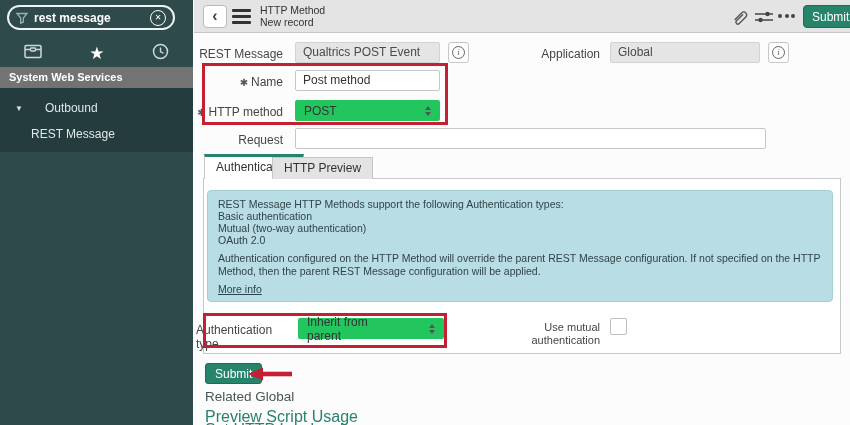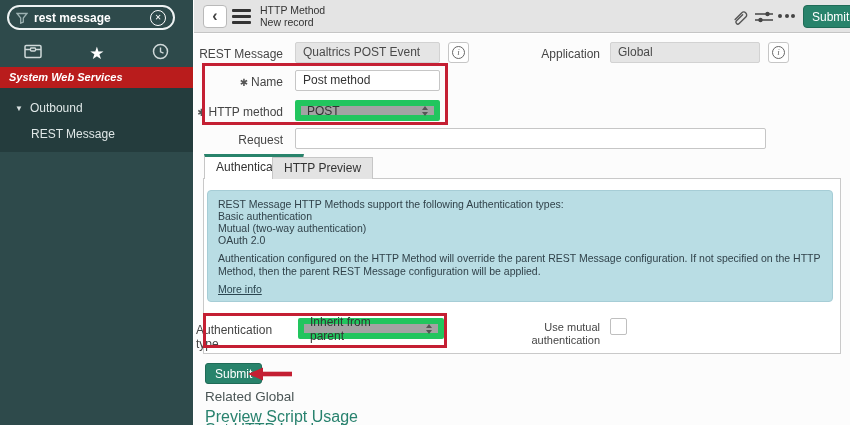--- a/index.html
+++ b/index.html
@@ -12,26 +12,26 @@
     border:2px solid #eef3f3; border-radius:14px; display:flex; align-items:center;
     padding:0 7px; gap:6px; }
   .search-text { color:#fff; font-weight:bold; font-size:12px; flex:1; }
   .clear-btn { width:16px; height:16px; border:1.5px solid #fff; border-radius:50%;
     color:#fff; font-size:8px; line-height:13px; text-align:center; }
   .clear-btn::after { content:"✕"; }
   .sidebar-icons { position:absolute; top:42px; left:0; width:100%; height:22px;
     display:flex; justify-content:space-around; align-items:center; }
   .star-glyph { color:#fff; font-size:17px; line-height:17px; }
   .star-glyph::after { content:"★"; }
-  .nav-header { position:absolute; top:67px; width:100%; height:21px; background:#b91c1c;
-    color:#fff; font-size:11px; font-weight:bold; line-height:21px; padding-left:9px;font-style:italic; }
+  .nav-header { position:absolute; top:67px; width:100%; height:21px; background:#737373;
+    color:#fff; font-size:11px; font-weight:bold; line-height:21px; padding-left:9px; }
   .nav-items { position:absolute; top:88px; width:100%; height:64px; background:#243c3d; }
   .nav-row { position:absolute; left:0; width:100%; height:20px; color:#dfe7e7;
     font-size:12px; line-height:20px; display:flex; align-items:center; }
-  .nav-row.outbound { top:10px; padding-left:15px; gap:7px; }
+  .nav-row.outbound { top:10px; padding-left:15px; gap:22px; }
   .nav-row.restmsg  { top:36px; padding-left:31px; }
   .caret::after { content:"▼"; font-size:8px; color:#d8e0e0; }
 
   
   .main-header { position:absolute; left:194px; top:0; width:656px; height:33px;
     background:#e4e4e4; border-bottom:1px solid #c5c5c5; }
   .back-btn { position:absolute; left:9px; top:5px; width:24px; height:23px; background:#fff;
     border:1px solid #b9b9b9; border-radius:4px; color:#444; font-size:16px; font-weight:bold;
     text-align:center; line-height:20px; }
   .back-btn::after { content:"‹"; }
@@ -53,21 +53,21 @@
   .inp { position:absolute; height:21px; font-size:12px; color:#333; padding:0 7px;
     line-height:19px; border-radius:2px; }
   .inp.ro { background:#e5e5e5; border:1px solid #d2d2d2; color:#4a4a4a; }
   .inp.rw { background:#fff; border:1px solid #c6c6c6; }
   .info-btn { position:absolute; width:21px; height:21px; background:#fff; border:1px solid #c6c6c6;
     border-radius:3px; display:flex; align-items:center; justify-content:center; }
   .info-glyph { width:13px; height:13px; border:1.2px solid #666; border-radius:50%;
     font-size:9px; line-height:10.5px; text-align:center; color:#666;
     font-family:"Liberation Serif", serif; font-style:italic; }
   .info-glyph::after { content:"i"; }
-  .select { position:absolute; height:21px; background:#a3a3a3; border:6px solid #22c55e;
+  .select { position:absolute; height:21px; background:#22c55e; border:3px solid #22c55e;
     border-radius:2px; font-size:12px; color:#333; display:flex; align-items:center;
     justify-content:space-between; padding:0 6px;gap:28px; }
   .updown { display:flex; flex-direction:column; gap:2px; align-items:center; }
   .tri-up { width:0; height:0; border-left:3.5px solid transparent; border-right:3.5px solid transparent;
     border-bottom:4.5px solid #555; }
   .tri-dn { width:0; height:0; border-left:3.5px solid transparent; border-right:3.5px solid transparent;
     border-top:4.5px solid #555; }
   .red-box { position:absolute; border:3px solid #c41f33; z-index:6; pointer-events:none; }
 
   .tab { position:absolute; font-size:12px; color:#333; padding:0 11px; z-index:3; }

